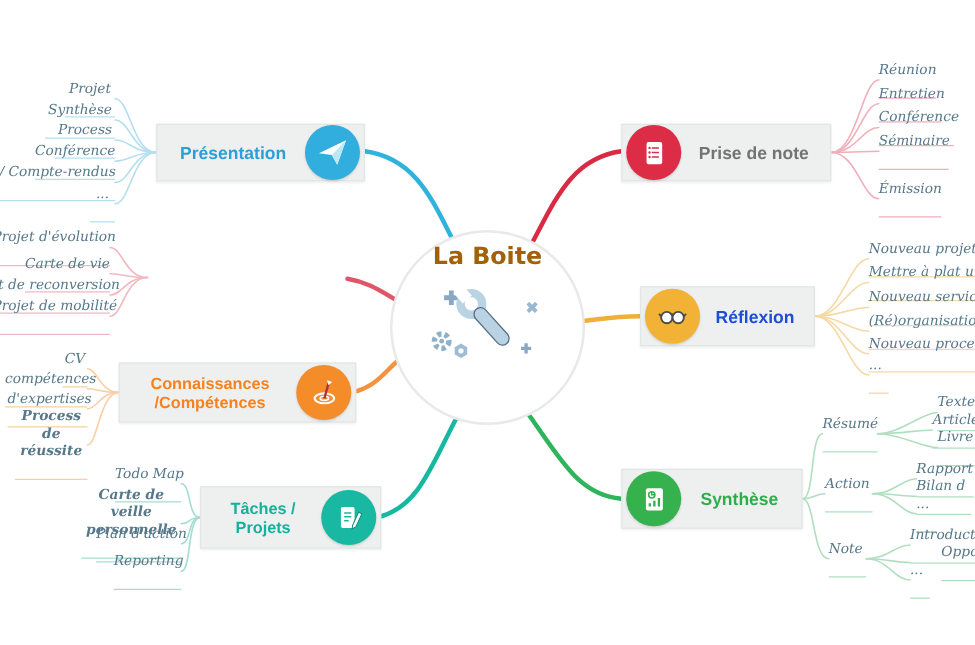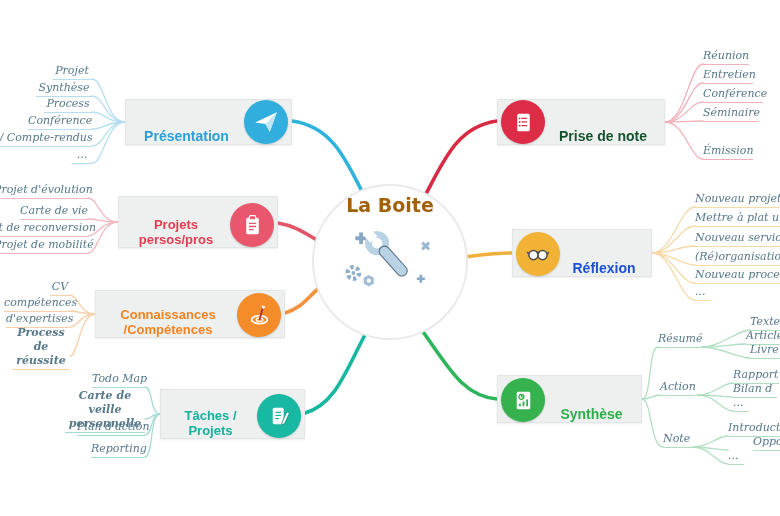--- a/index.html
+++ b/index.html
@@ -6,45 +6,45 @@
   body{
     width:780px;height:516px;overflow:hidden;background:#ffffff;
     font-family:"Liberation Sans",sans-serif;position:relative;
   }
   #stage{position:absolute;left:0;top:0;width:780px;height:516px;}
   #links{position:absolute;left:0;top:0;z-index:1;}
   
   .leaf{
     position:absolute;z-index:2;
     font-family:"DejaVu Serif",serif;font-style:italic;font-size:11px;
-    color:#56788a;line-height:14px;padding-bottom:1px;white-space:nowrap;
+    color:#56788a;line-height:14px;padding-bottom:15px;white-space:nowrap;
     border-bottom:1.5px solid #ccc;
   }
   .leaf.wrap{white-space:normal;font-weight:bold;}
   .ta-r{text-align:center;}
   .u-pres{border-color:#b5dff0;}
   .u-proj{border-color:#f2b8c2;}
   .u-conn{border-color:#f8cfa6;}
   .u-tach{border-color:#a5ddd3;}
   .u-prise{border-color:#f0b0ba;}
   .u-refl{border-color:#f5d9a6;}
   .u-syn{border-color:#b0dfc0;}
   
   .node{
     position:absolute;z-index:2;background:#eef0f0;border:1px solid #e2e6e6;
     border-radius:0;box-shadow:0 1px 2px rgba(0,0,0,.07);
-    display:flex;align-items:flex-end;justify-content:center;box-sizing:border-box;
+    display:flex;align-items:center;justify-content:center;box-sizing:border-box;
   }
   .node-label{font-weight:bold;font-size:13px;text-align:center;line-height:15px;}
   .fs14{font-size:14px;}
   .c-pres{color:#2a9fd8;}
   .c-proj{color:#e23c50;}
   .c-conn{color:#f5821e;}
   .c-tach{color:#12b29b;}
-  .c-prise{color:#14532d;}
+  .c-prise{color:#737373;}
   .c-refl{color:#1d4ed8;}
   .c-syn{color:#2eae4a;}
   .icon-circle{
     position:absolute;width:44px;height:44px;border-radius:50%;
     display:flex;align-items:center;justify-content:center;box-shadow:0 1px 2px rgba(0,0,0,.15);
   }
   
   .center{position:absolute;left:318px;top:194px;width:144px;text-align:center;z-index:3;}
   .center-title{
     font-family:"DejaVu Sans",sans-serif;font-weight:bold;font-size:19px;
@@ -164,30 +164,20 @@
   <div class="node" style="left:125px;top:99px;width:167px;height:46px;padding-right:44px">
     <span class="node-label fs14 c-pres">Présentation</span>
     <span class="icon-circle" style="right:3px;background:#31aede">
       <svg width="26" height="26" viewBox="0 0 24 24">
         <path fill="#ffffff" d="M2 12.5 22 3l-6.5 18-4-7.2z"></path>
         <path fill="#bfe6f5" d="M11.5 13.8 22 3l-6.5 18-4-7.2z"></path>
       </svg>
     </span>
   </div>
 
-  <div class="node" style="left:118px;top:196px;width:160px;height:52px;padding-right:44px">
-    <span class="node-label c-proj" style="max-width:100px">Projets persos/pros</span>
-    <span class="icon-circle" style="right:3px;background:#e8576c">
-      <svg width="25" height="25" viewBox="0 0 24 24">
-        <rect x="6" y="4.5" width="12" height="16" rx="1.5" fill="#ffffff"></rect>
-        <rect x="9" y="2.5" width="6" height="4" rx="1" fill="#e8576c" stroke="#ffffff"></rect>
-        <path stroke="#e8576c" stroke-width="1.3" fill="none" d="M8.5 10h7M8.5 13h7M8.5 16h4.5"></path>
-      </svg>
-    </span>
-  </div>
 
   <div class="node" style="left:160px;top:389px;width:145px;height:50px;padding-right:44px">
     <span class="node-label c-tach" style="max-width:70px">Tâches / Projets</span>
     <span class="icon-circle" style="right:3px;background:#19b8a2">
       <svg width="25" height="25" viewBox="0 0 24 24">
         <rect x="5.5" y="3.5" width="10.5" height="16" rx="1.5" fill="#ffffff"></rect>
         <path stroke="#19b8a2" stroke-width="1.2" fill="none" d="M8 8h5.5M8 11h5.5M8 14h3.5"></path>
         <path fill="#ffffff" stroke="#0f8f7d" stroke-width="0.8" d="M14.5 17.5 19 7.5l2.6 1.2-4.6 10-2.9 1.6z"></path>
       </svg>
     </span>

